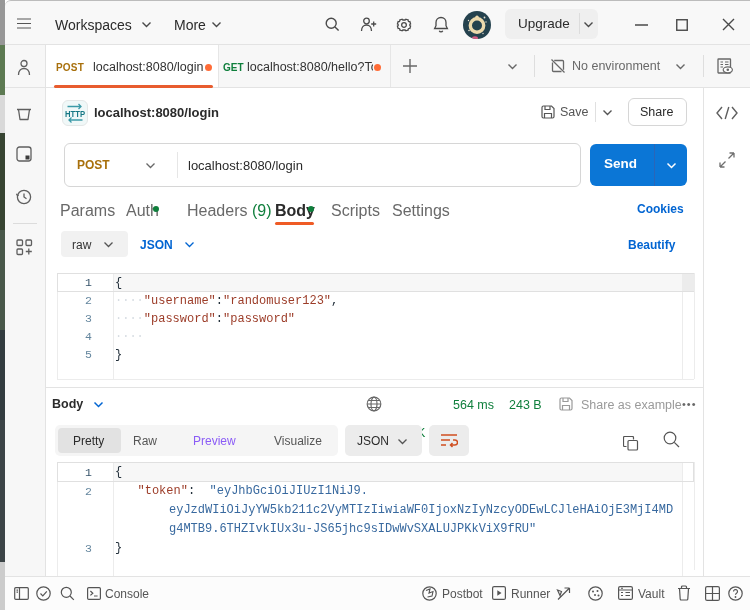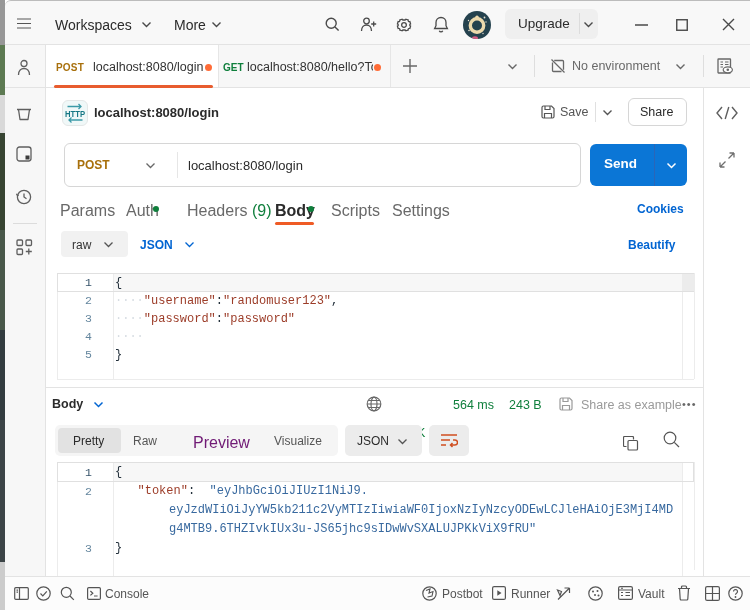--- a/index.html
+++ b/index.html
@@ -257,21 +257,21 @@
     <path d="M1 2.5A1.5 1.5 0 0 1 2.5 1h8L13 3.5v8a1.5 1.5 0 0 1-1.5 1.5h-9A1.5 1.5 0 0 1 1 11.5z" stroke="#9a9a9a" stroke-width="1.2" fill="none"></path>
     <path d="M4 1v3.5h5V1 M3.5 13V8.5h7V13" stroke="#9a9a9a" stroke-width="1.2" fill="none"></path>
   </svg>
 <div class="abs" style="left:581px;top:398px;font-size:12.5px;color:#9a9a9a;">Share as example</div>
 <div class="abs" style="left:682px;top:398px;font-size:11px;color:#686868;letter-spacing:1px;">•••</div>
 
 <div class="abs" style="left:55px;top:425px;width:283px;height:31px;background:#f5f5f5;border-radius:5px;"></div>
 <div class="abs" style="left:58px;top:428px;width:63px;height:25px;background:#e2e2e2;border-radius:4px;"></div>
 <div class="abs" style="left:73px;top:434px;font-size:12px;color:#2b2b2b;">Pretty</div>
 <div class="abs" style="left:133px;top:434px;font-size:12px;color:#555;">Raw</div>
-<div class="abs" style="left:193px;top:434px;font-size:16px;color:#701a75;">Preview</div>
+<div class="abs" style="left:193px;top:434px;font-size:12px;color:#8b5cf6;">Preview</div>
 <div class="abs" style="left:274px;top:434px;font-size:12px;color:#555;">Visualize</div>
 <div class="abs" style="left:345px;top:425px;width:77px;height:31px;background:#ececec;border-radius:5px;"></div>
 <div class="abs" style="left:357px;top:434px;font-size:12px;color:#2b2b2b;">JSON</div>
 <svg class="ic" style="left:397px;top:438px" width="11" height="7" viewBox="0 0 11 7">
     <path d="M1.5 1.5 5.5 5.5 9.5 1.5" stroke="#555" stroke-width="1.3" fill="none"></path>
   </svg>
 <div class="abs" style="left:429px;top:425px;width:40px;height:31px;background:#ececec;border-radius:5px;"></div>
 <svg class="ic" style="left:440px;top:433px" width="18" height="15" viewBox="0 0 18 15">
     <path d="M1 2h16 M1 7h9 M1 12h5" stroke="#cf4e1f" stroke-width="1.5" fill="none"></path>
     <path d="M13 7h2a2.5 2.5 0 0 1 0 5h-4 M12.5 10 10.5 12l2 2" stroke="#cf4e1f" stroke-width="1.5" fill="none"></path>

